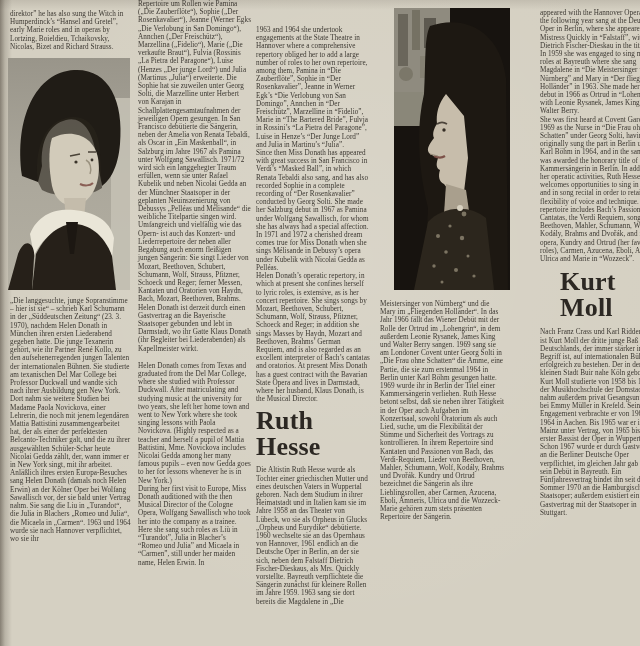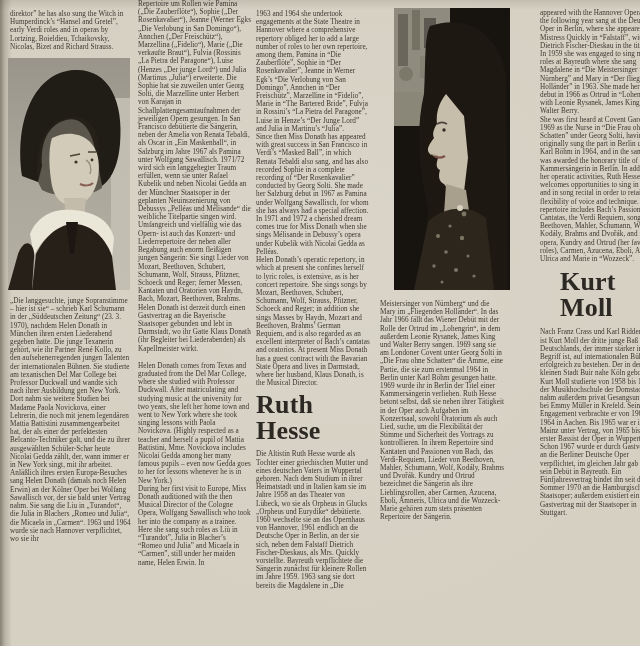--- a/index.html
+++ b/index.html
@@ -22,36 +22,36 @@
     margin:0;font-size:26px;line-height:26px;font-weight:600;
     color:#2c2823;white-space:pre-line;letter-spacing:0.2px;
   }
   .photo{display:block;}
   .photo svg{display:block;}
   .col1{left:10px;top:10px;width:122px;}
   .col1 .heading{margin-top:13px;}
   .col1 .photo{margin-top:7px;margin-left:-2px;}
   .col1 .after-photo{margin-top:7px;}
   .col2{left:138px;top:0;width:113px;}
-  .col3{left:256px;top:10px;width:114px;}
+  .col3{left:256px;top:26px;width:114px;}
   .col3 .heading{margin-top:5px;margin-bottom:6px;}
   .col4{left:380px;top:8px;width:130px;}
   .col4 .photo{margin-left:14px;}
   .col4 .after-photo{margin-top:10px;width:126px;}
   .col5{left:540px;top:9px;width:123px;}
   .col5 .heading{margin-top:6px;margin-bottom:7px;margin-left:20px;}
   .gap{height:9px;}
 </style>
 </head>
 <body>
 
 <div class="page">
 
   <div class="col col1">
-    <p class="body-text">direktor” he has also sung the Witch in Humperdinck’s “Hansel and Gretel”, early Verdi roles and in operas by Lortzing, Boieldieu, Tchaikovsky, Nicolas, Bizet and Richard Strauss.</p>
+    <p class="body-text">direktor” he has also sung the Witch in Humperdinck’s “Hansel and Gretel”, early Marie roles and in operas by Lortzing, Boieldieu, Tchaikovsky, Nicolas, Bizet and Richard Strauss.</p>
     <div class="photo">
       <svg width="122" height="232" viewBox="0 0 122 232" xmlns="http://www.w3.org/2000/svg">
         <defs>
           <linearGradient id="hd-bg" x1="0" y1="0" x2="0" y2="1">
             <stop offset="0" stop-color="#99958a"></stop>
             <stop offset="0.5" stop-color="#aba79b"></stop>
             <stop offset="1" stop-color="#b3afa2"></stop>
           </linearGradient>
         </defs>
         <rect width="122" height="232" fill="url(#hd-bg)"></rect>

